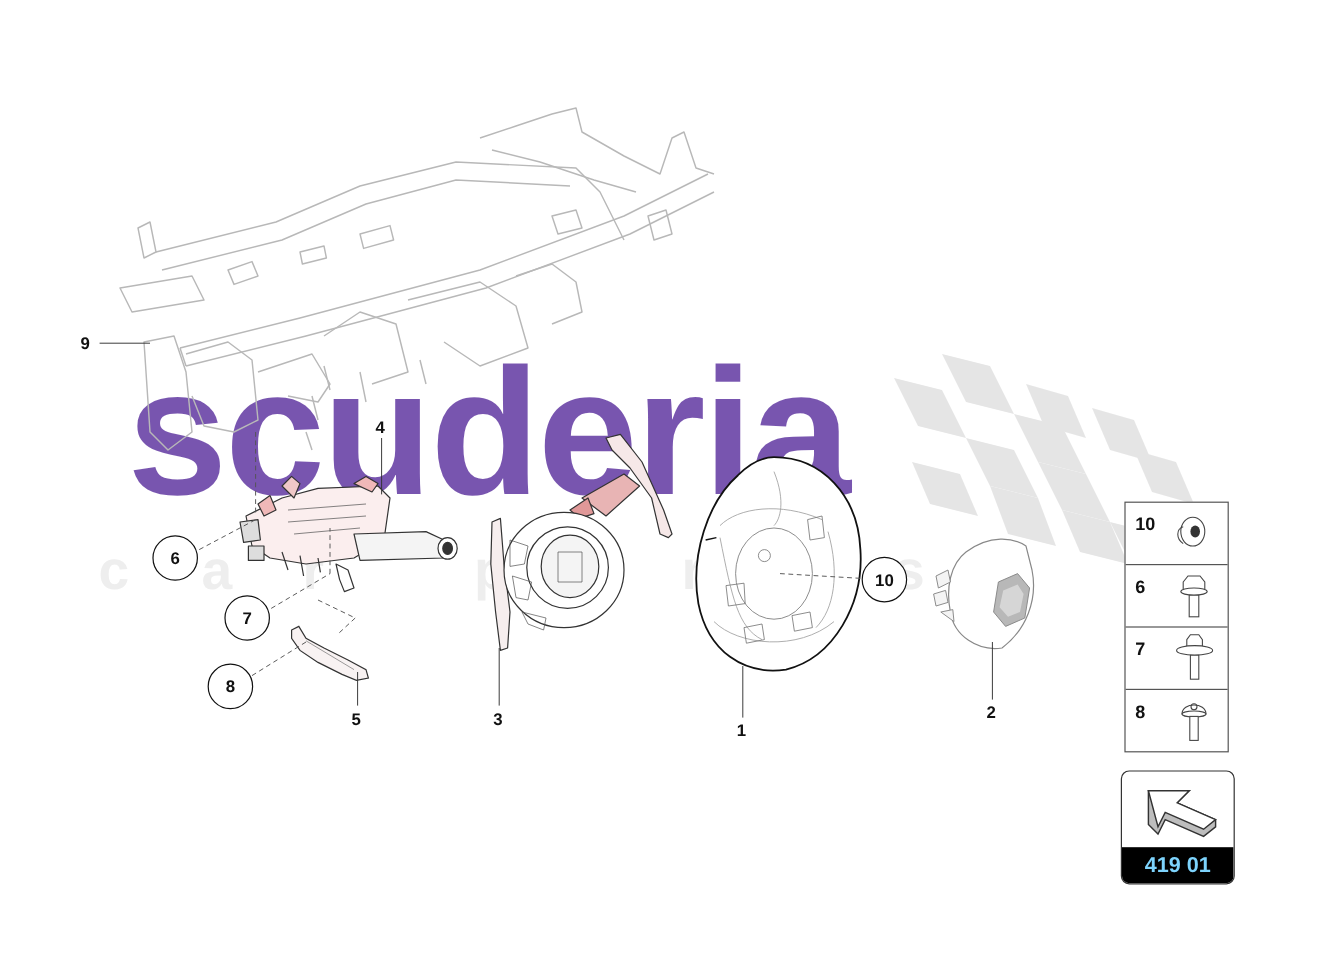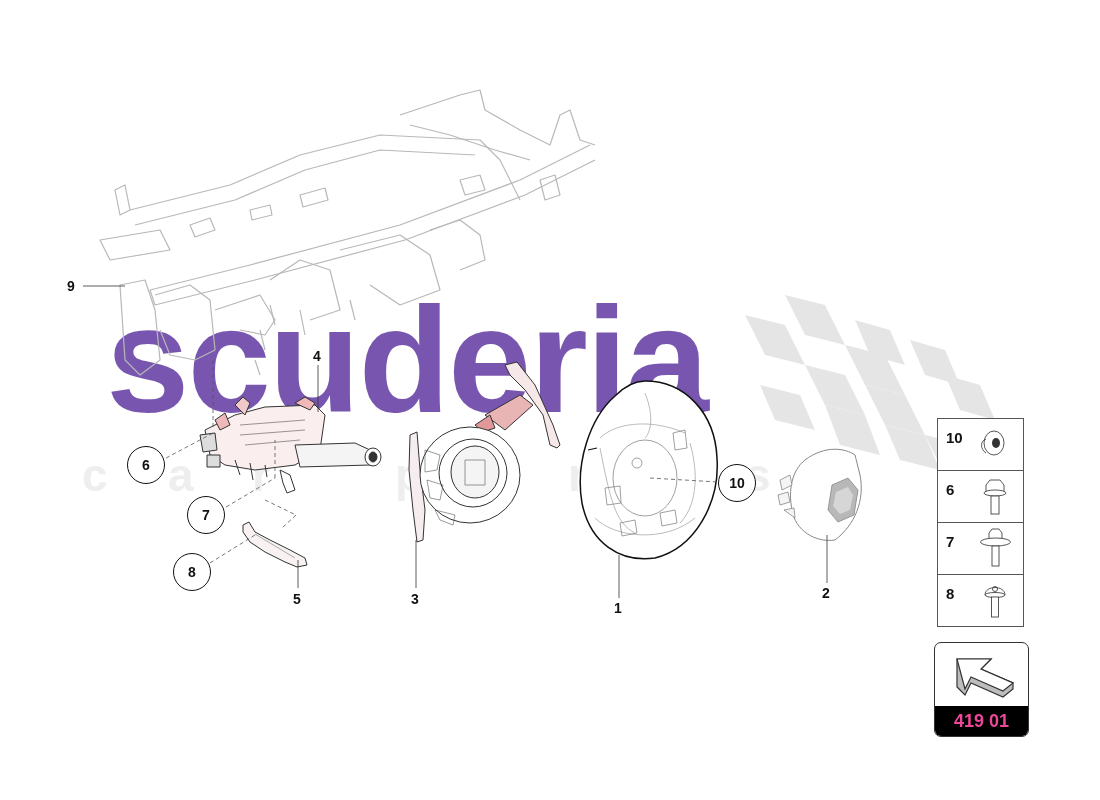--- a/index.html
+++ b/index.html
@@ -8,21 +8,21 @@
   .wm-scuderia{position:absolute;left:78px;top:285px;font-family:"Liberation Sans",sans-serif;font-weight:bold;font-size:150px;letter-spacing:-2px;color:#4c1d95;opacity:0.75;line-height:1;margin-left:28px;}
   .wm-carparts{position:absolute;top:452px;font-size:46px;font-weight:bold;color:#eeeeee;line-height:1;}
   .callout-num{position:absolute;font-size:14px;font-weight:bold;color:#111;line-height:1;}
   .circle{position:absolute;width:38px;height:38px;border:1.5px solid #111;border-radius:50%;background:#fff;display:flex;align-items:center;justify-content:center;font-size:14px;font-weight:bold;color:#111;box-sizing:border-box;}
   .legend{position:absolute;left:937px;top:418px;width:85px;border:1.5px solid #555;background:#fff;}
   .legend-cell{height:51px;border-bottom:1.5px solid #555;position:relative;}
   .legend-cell:last-child{border-bottom:none;}
   .legend-num{position:absolute;left:8px;top:10px;font-size:15px;font-weight:bold;color:#111;}
   .legend-icon{position:absolute;left:36px;top:4px;}
   .refbox{position:absolute;left:934px;top:642px;width:93px;height:93px;border:1.5px solid #333;border-radius:7px;overflow:hidden;background:#fff;}
-  .refbox-code{position:absolute;left:0;bottom:0;width:100%;height:30px;background:#000;color:#ec4899;font-size:18px;font-weight:bold;display:flex;align-items:center;justify-content:center;}
+  .refbox-code{position:absolute;left:0;bottom:0;width:100%;height:30px;background:#000;color:#7dd3fc;font-size:18px;font-weight:bold;display:flex;align-items:center;justify-content:center;}
   svg{overflow:visible;}
 </style>
 </head>
 <body>
 
 <svg class="abs" style="left:740px;top:290px" width="300" height="220">
   <g fill="#e3e3e3" opacity="0.9">
     <polygon points="45,5 85,15 105,55 65,45"></polygon>
     <polygon points="105,55 145,65 165,105 125,95"></polygon>
     <polygon points="5,25 45,35 65,75 25,65"></polygon>

